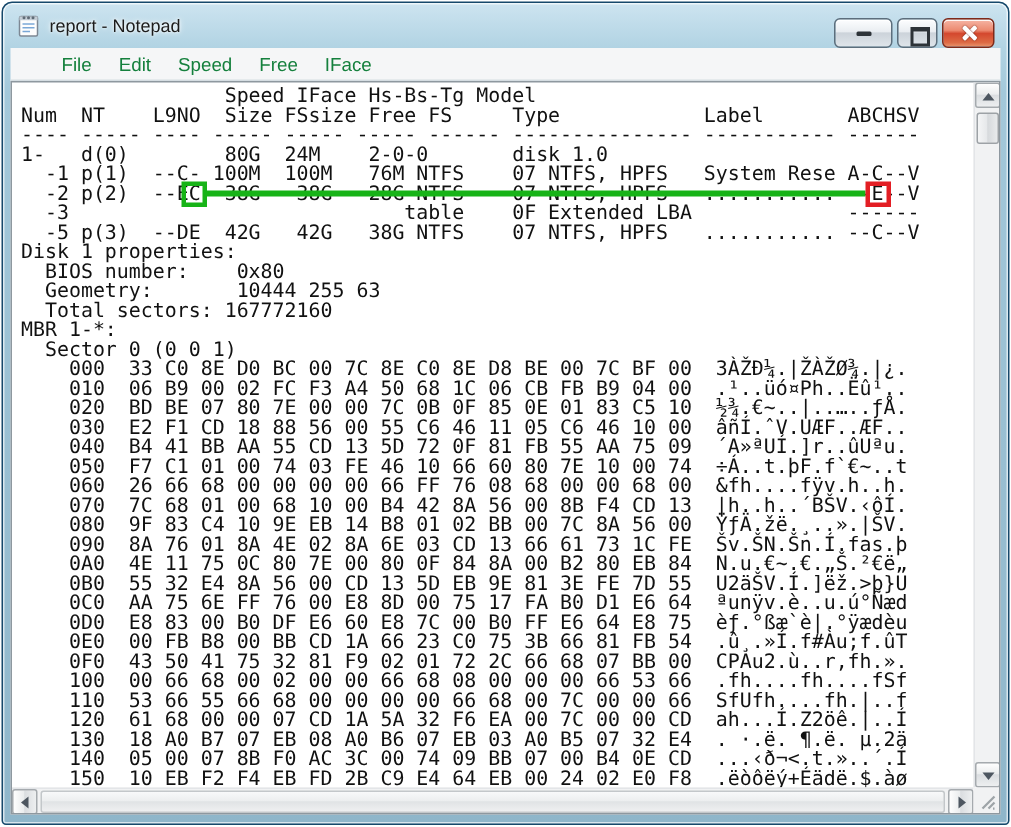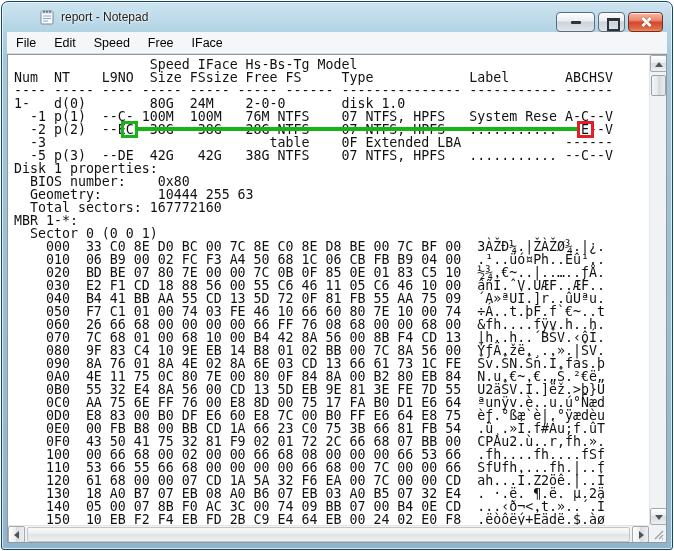--- a/index.html
+++ b/index.html
@@ -9,21 +9,21 @@
     font-family:"Liberation Sans", sans-serif;
   }
   .window{
     position:absolute;left:1px;top:1px;right:1px;bottom:1px;
     border:1px solid #16486b;
     border-radius:7px 7px 3px 3px;
     background:linear-gradient(180deg,#cde4f0 0px,#b1d3e3 30px,#a3c8da 60px,#8fb6ca 100%);
     box-shadow:inset 0 0 0 1px rgba(255,255,255,.65);
   }
   
-  .titlebar{position:absolute;left:0;top:0;right:0;height:26px;margin-left:28px;}
+  .titlebar{position:absolute;left:0;top:0;right:0;height:26px;}
   .app-icon{position:absolute;left:9px;top:7px;width:16px;height:16px;}
   .title-text{
     position:absolute;left:31px;top:8px;font-size:12px;color:#1c1c1c;
     text-shadow:0 0 4px #fff,0 0 2px #fff;white-space:nowrap;
   }
   .caption-buttons{position:absolute;top:10px;right:9px;height:18px;display:flex;gap:3px;}
   .cap-btn{
     height:18px;border:1px solid #5c6e7c;border-radius:4px;
     background:linear-gradient(180deg,#fdfeff 0%,#e9edf1 45%,#ccd3da 50%,#dfe5ea 100%);
     box-shadow:inset 0 1px 0 rgba(255,255,255,.9);
@@ -41,21 +41,21 @@
   .glyph-close::before,.glyph-close::after{
     content:"";position:absolute;left:5px;top:0;width:3px;height:12px;background:#fff;
     box-shadow:0 0 1px #5e1407;border-radius:1px;
   }
   .glyph-close::before{transform:rotate(45deg);}
   .glyph-close::after{transform:rotate(-45deg);}
   
   .menubar{
     position:absolute;left:5px;right:5px;top:30px;height:21px;
     background:#f5f6f7;border-bottom:1px solid #d5dde2;
-    display:flex;align-items:center;font-size:12.5px;color:#000000;
+    display:flex;align-items:center;font-size:12.5px;color:#15803d;padding-left:25px;
   }
   .menu-item{padding:0 9px;line-height:20px;cursor:default;}
   
   .content{
     position:absolute;left:5px;right:5px;top:52px;bottom:6px;
     background:#ffffff;border:1px solid #8e989f;overflow:hidden;
   }
   pre.doc{
     margin:0;position:absolute;left:0;top:0;right:17px;bottom:17px;
     padding:3px 0 16px 6px;overflow:hidden;

